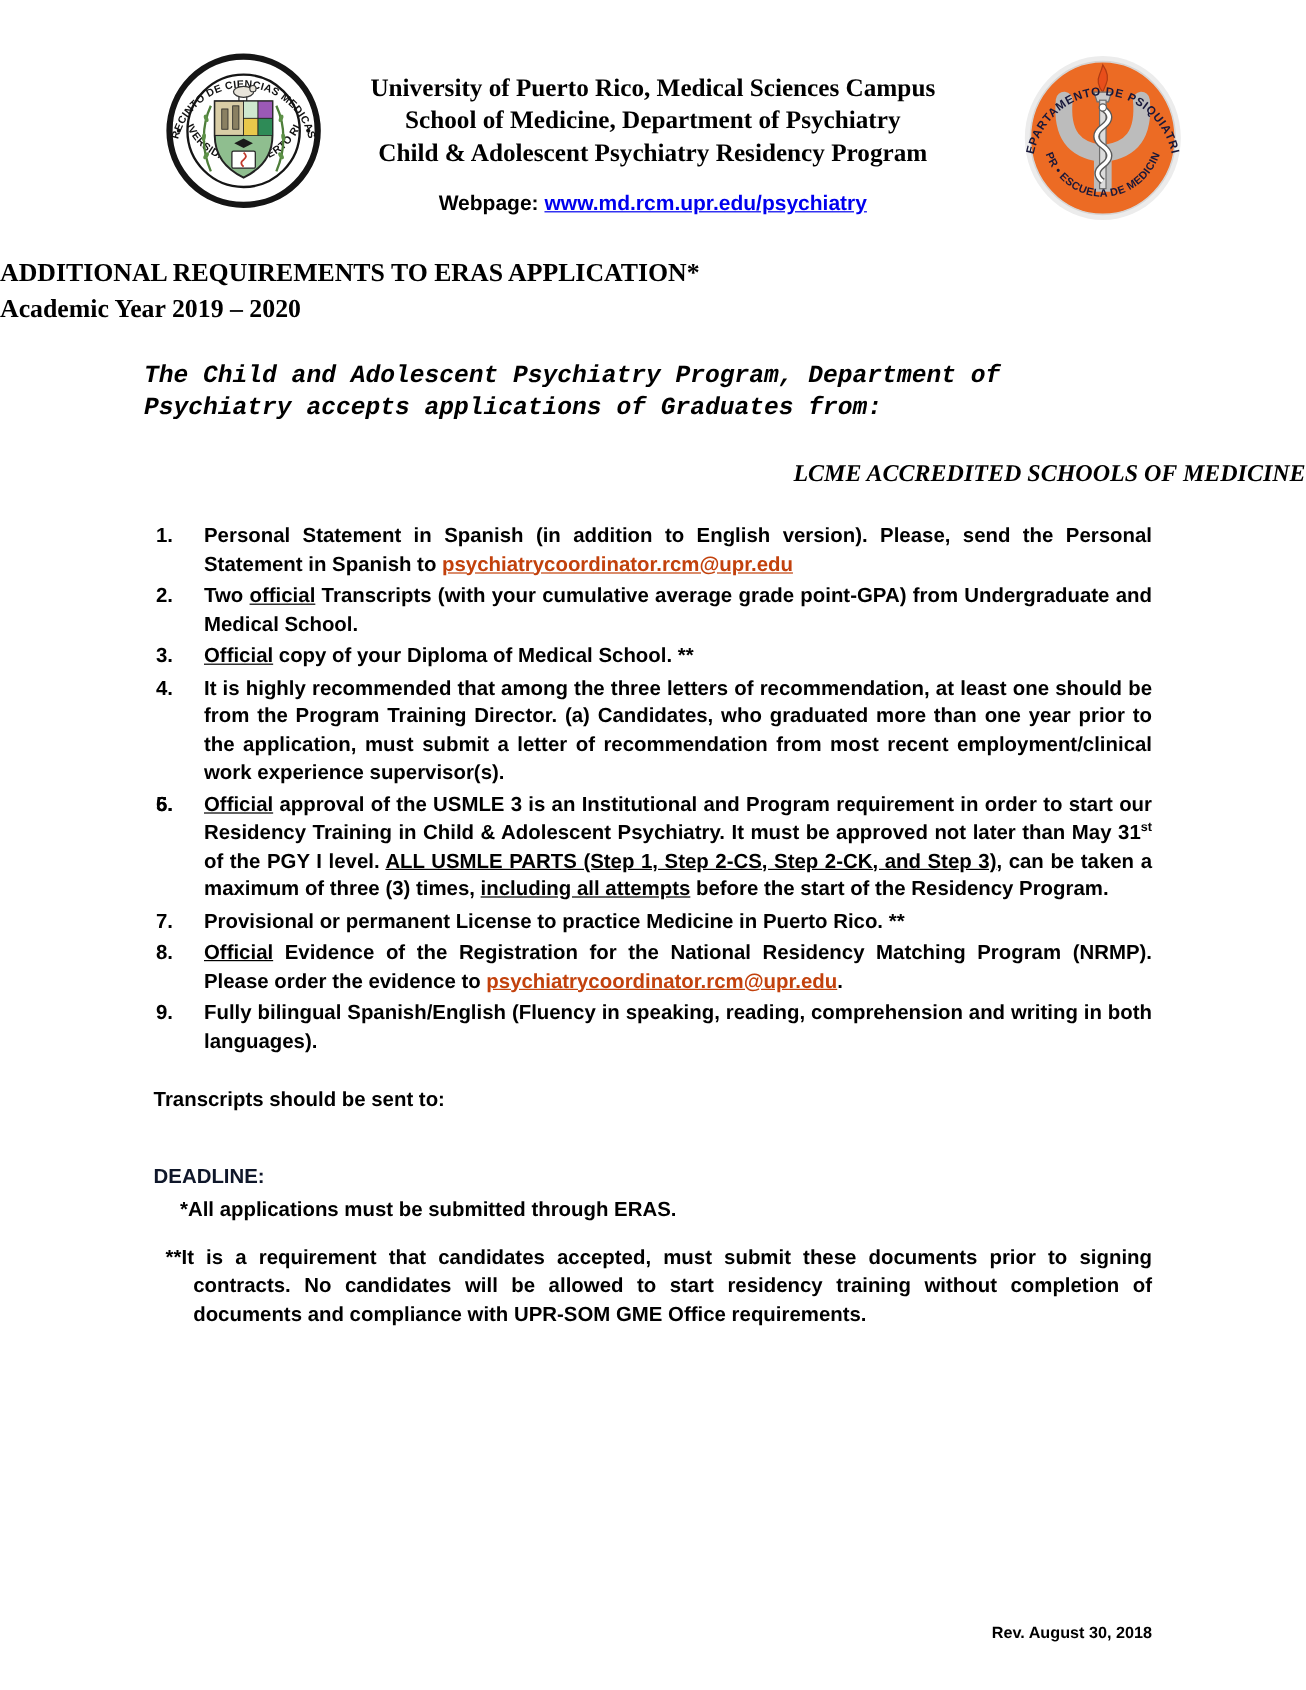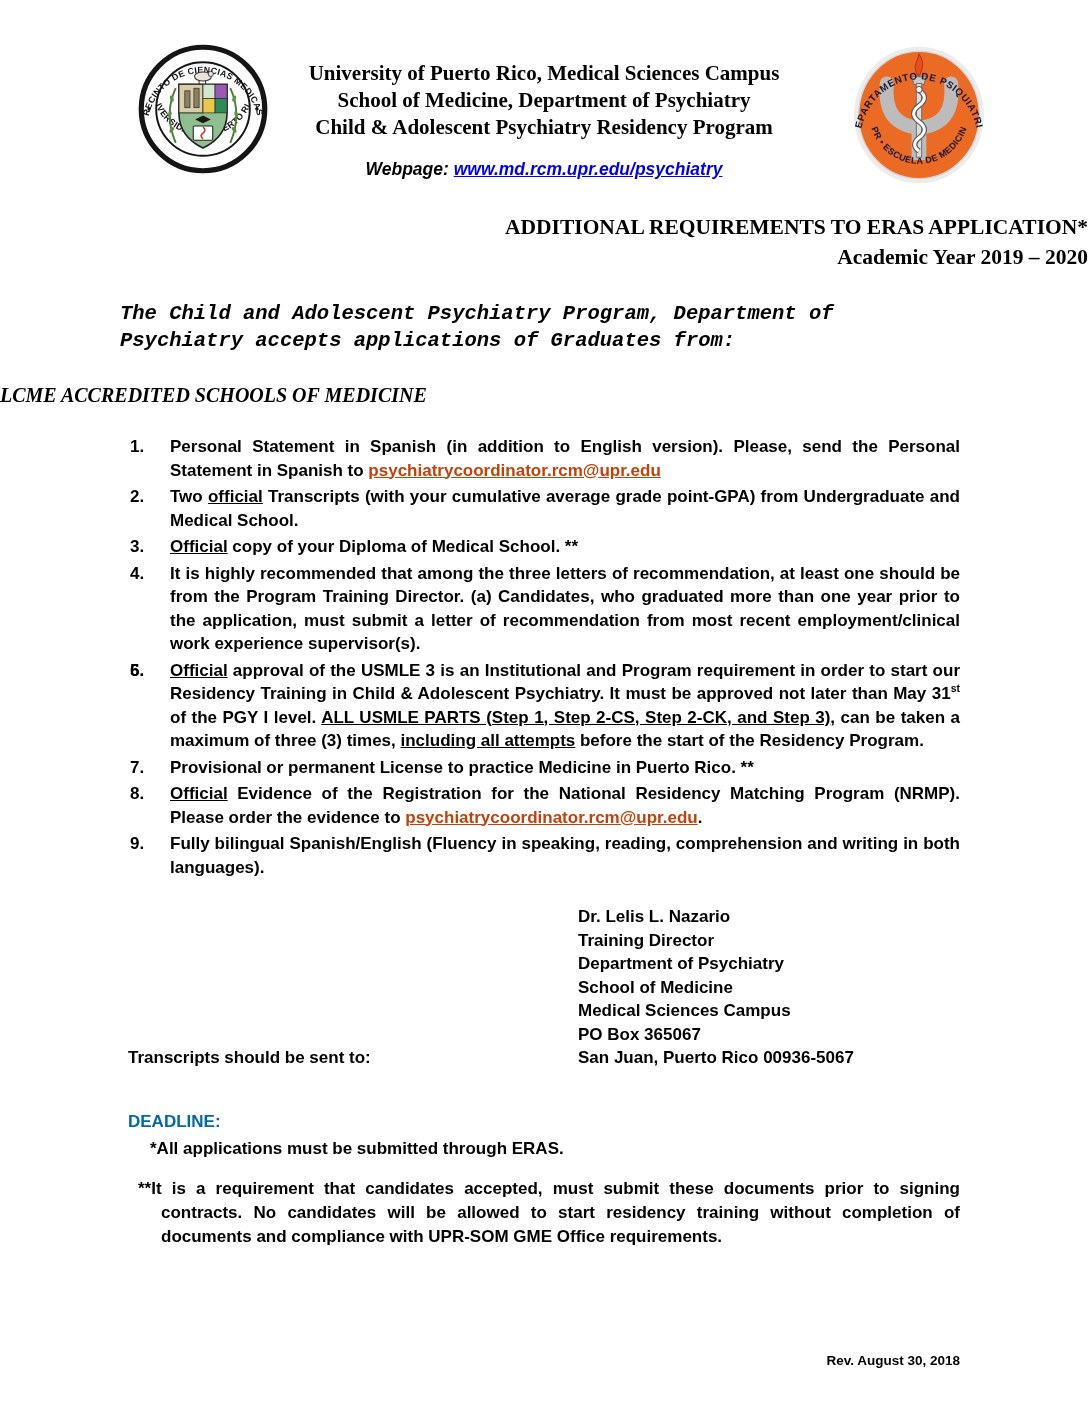--- a/index.html
+++ b/index.html
@@ -18,59 +18,59 @@
   .header { position:relative; padding-top:60px; height:190px; }
   .seal-left  { position:absolute; left:138px; top:42px; width:130px; height:134px; }
   .seal-right { position:absolute; left:852px; top:44px; width:134px; height:142px; }
   .org-lines {
     text-align:center;
     font-family:"Liberation Serif", serif;
     font-size:21px; line-height:27px; font-weight:700;
   }
   .webpage-line {
     text-align:center; margin-top:18px;
-    font-style:italic; font-size:17.5px;
+    font-size:17.5px;
   }
   .webpage-line a { color:#0000ee; text-decoration:underline; }
   
   .title-block {
-    text-align:right; margin-top:22px;
+    text-align:left; margin-top:22px;
     font-family:"Liberation Serif", serif;
     font-size:21.5px; line-height:30px; font-weight:700;
   }
   
   .intro {
     margin:28px 128px 0 120px;
     font-family:Liberation Mono, monospace;
     font-style:italic; font-weight:700;
     font-size:20.5px; line-height:27px;
   }
   .subheading {
-    text-align:left; margin-top:30px;
+    text-align:right; margin-top:30px;
     font-family:"Liberation Serif", serif;
     font-style:italic; font-weight:700; font-size:20px;
   }
   
   .reqs { margin:28px 128px 0 128px; list-style:none; }
   .reqs li {
     position:relative; padding-left:42px;
     font-size:17px; line-height:23.5px;
     text-align:justify; margin-bottom:3px;
   }
   .reqs .num { position:absolute; left:2px; top:0; }
   .seg-bu { text-decoration:underline; }
   .seg-sup { vertical-align:super; font-size:0.62em; line-height:0; }
   a.seg-link { color:#c2410c; text-decoration:underline; }
   
   .transcripts { margin:26px 128px 0 128px; display:flex; font-size:17px; line-height:23.5px;align-items:flex-end; }
   .transcripts-label { width:450px; flex:none; }
   .address-block div { white-space:nowrap; }
   
   .deadline { margin:26px 128px 0 128px; font-size:17px; line-height:24px; }
-  .deadline-label { color:#0369a1;margin-top:40px; }
+  .deadline-label { color:#0f172a;margin-top:40px; }
   .note1 { margin-left:22px; margin-top:3px; }
   .note2 { margin-left:33px; text-indent:-23px; text-align:justify; margin-top:16px; }
   
   .footer {
     position:absolute; right:128px; bottom:40px;
     font-size:13.5px;
   }
   svg text { font-family:"Liberation Sans", sans-serif; }
 </style>
 </head>
@@ -192,29 +192,20 @@
       <li><span class="num">4.</span><span>It is highly recommended that among the three letters of recommendation, at least one should be from the Program Training Director.  (a) Candidates, who graduated more than one year prior to the application, must submit a letter of recommendation from most recent employment/clinical work experience supervisor(s).</span></li>
       <li><span class="num">5.</span></li>
       <li><span class="num">6.</span><span class="seg-bu">Official</span><span> approval of the USMLE 3 is an Institutional and Program requirement in order to start our Residency Training in Child &amp; Adolescent Psychiatry. It must be approved not later than May 31</span><sup class="seg-sup">st</sup><span> of the PGY I level.  </span><span class="seg-bu">ALL USMLE PARTS (Step 1, Step 2-CS, Step 2-CK, and Step 3)</span><span>, can be taken a maximum of three (3) times, </span><span class="seg-bu">including all attempts</span><span> before the start of the Residency Program.</span></li>
       <li><span class="num">7.</span><span>Provisional or permanent License to practice Medicine in Puerto Rico. **</span></li>
       <li><span class="num">8.</span><span class="seg-bu">Official</span><span> Evidence of the Registration for the National Residency Matching Program (NRMP). Please order the evidence to </span><a href="#" class="seg-link">psychiatrycoordinator.rcm@upr.edu</a><span>.</span></li>
       <li><span class="num">9.</span><span>Fully bilingual Spanish/English (Fluency in speaking, reading, comprehension and writing in both languages).</span></li>
     </ol>
 
   <div class="transcripts">
     <div class="transcripts-label">Transcripts should be sent to:</div>
-    <div class="address-block">
-        <div>Dr. Lelis L. Nazario</div>
-        <div>Training Director</div>
-        <div>Department of Psychiatry</div>
-        <div>School of Medicine</div>
-        <div>Medical Sciences Campus</div>
-        <div>PO Box 365067</div>
-        <div>San Juan, Puerto Rico 00936-5067</div>
-      </div>
   </div>
 
   <div class="deadline">
     <div class="deadline-label">DEADLINE:</div>
     <div class="note1">*All applications must be submitted through ERAS.</div>
     <div class="note2">**It is a requirement that candidates accepted, must submit these documents prior to signing contracts. No candidates will be allowed to start residency training without completion of documents and compliance with UPR-SOM GME Office requirements.</div>
   </div>
 
   <div class="footer">Rev. August 30, 2018</div>
 

